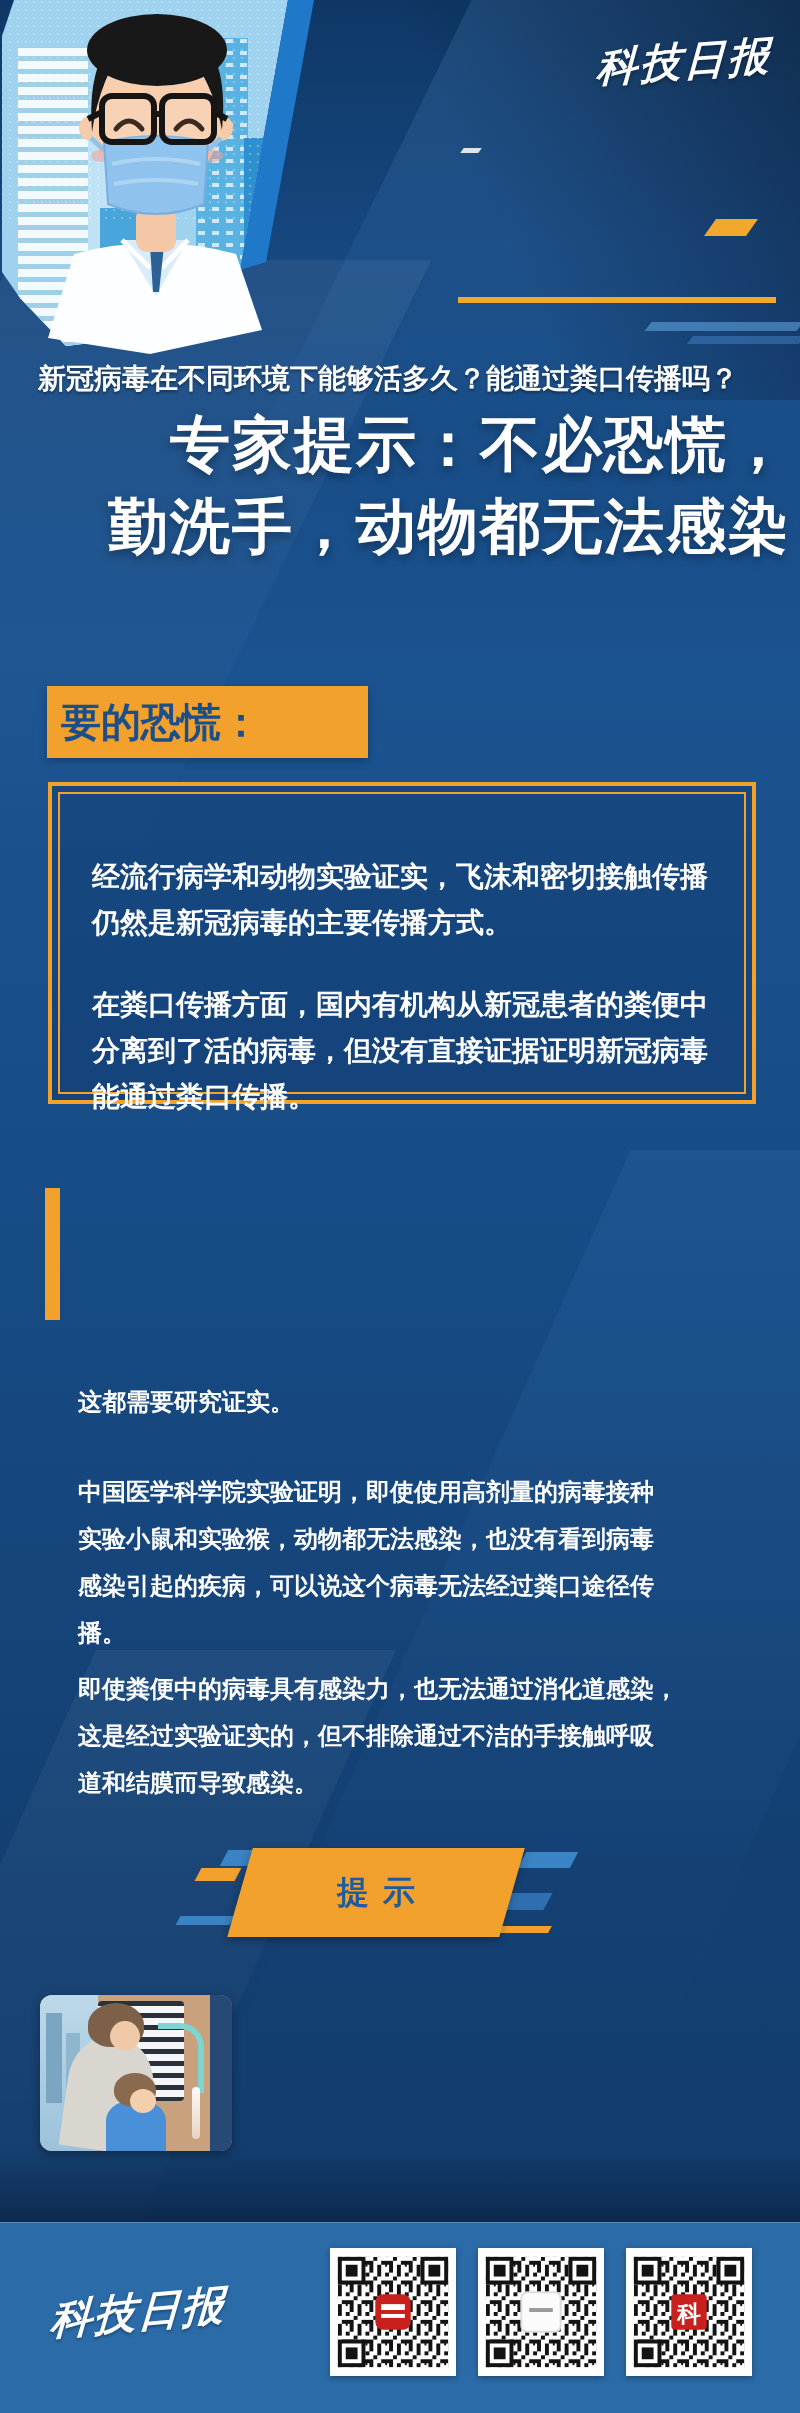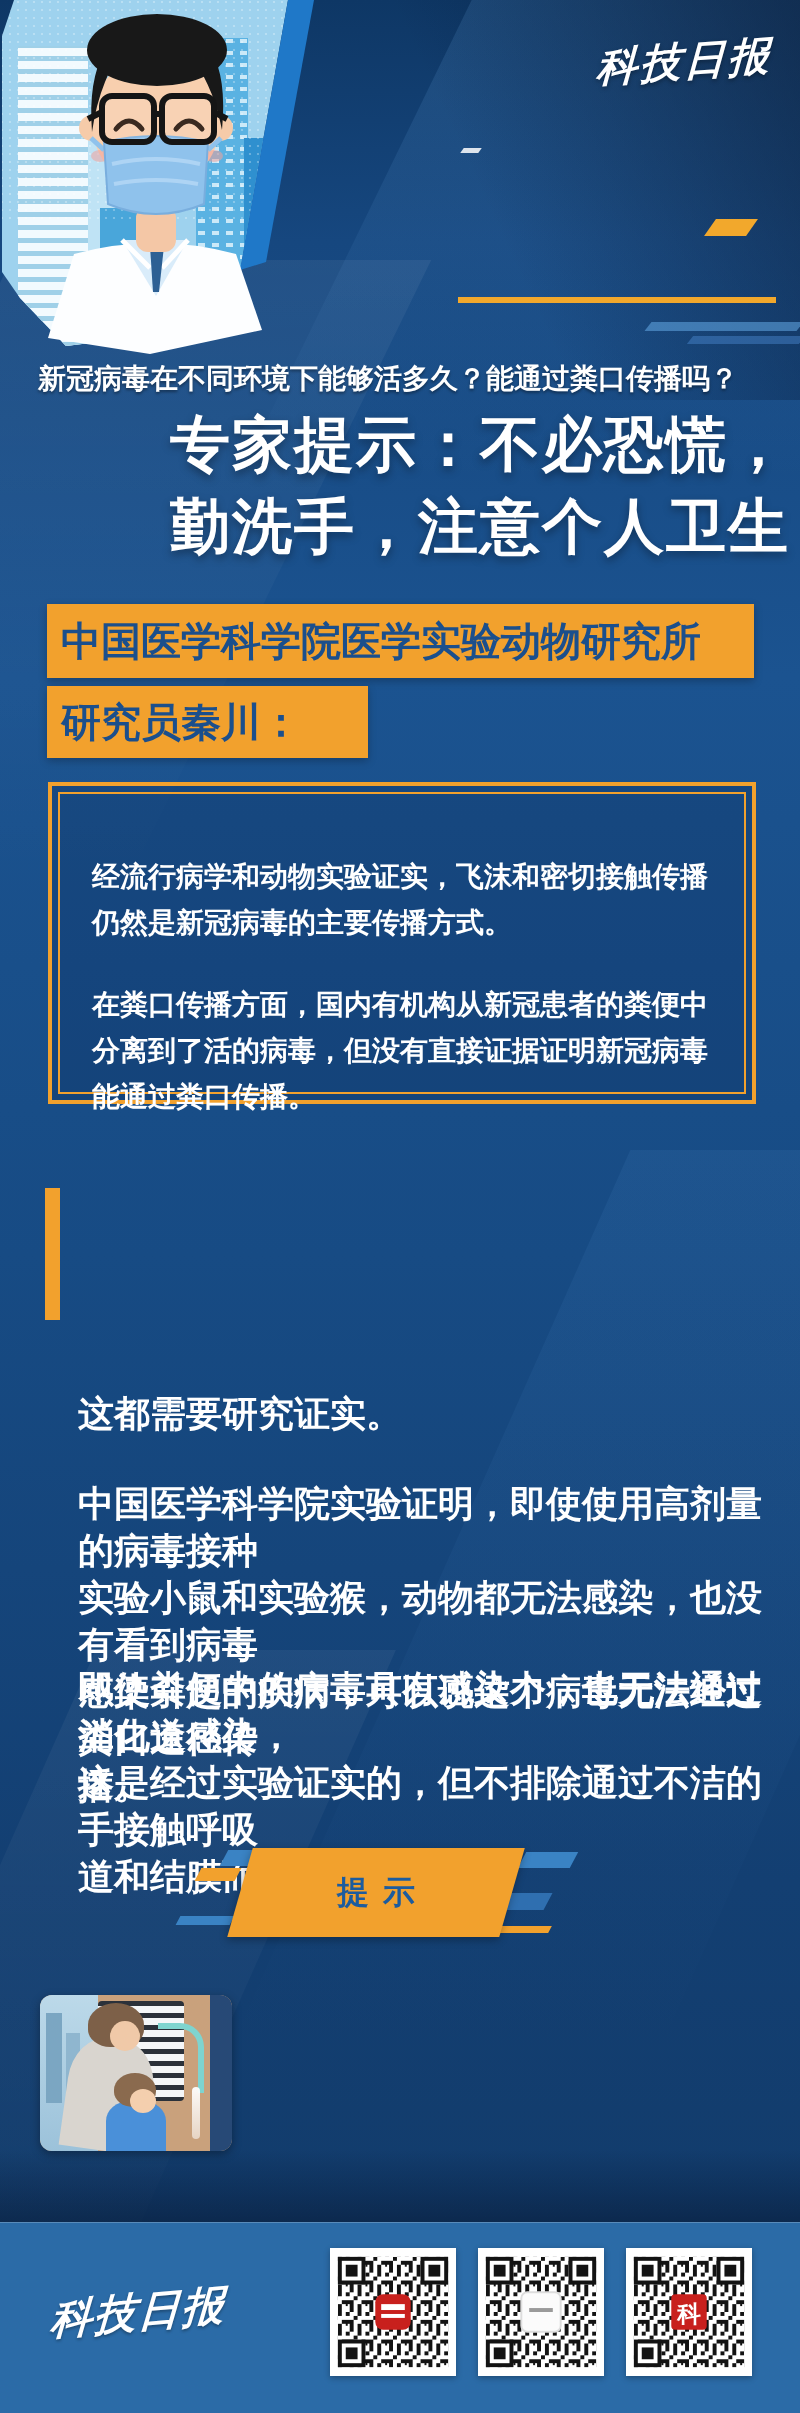--- a/index.html
+++ b/index.html
@@ -49,21 +49,21 @@
     background:rgba(8,30,64,.18);}
   .quote-inner{position:absolute;left:6px;top:6px;right:6px;bottom:6px;border:2px solid #F2A12D;}
   .quote-p{position:absolute;left:40px;width:640px;color:#fff;font-size:28px;line-height:46px;
     white-space:pre-line;font-weight:bold;}
   .quote-p1{top:40px;}
   .quote-p2{top:168px;}
   
   .q-bar{left:45px;top:1188px;width:15px;height:132px;background:#F2A12D;}
   .q-text{left:77px;top:1184px;width:680px;color:#F0A434;font-size:36px;font-weight:bold;
     line-height:46px;white-space:pre-line;}
-  .body-p{color:#fff;font-size:36px;line-height:47px;white-space:pre-line;font-weight:bold;}
+  .body-p{color:#fff;font-size:24px;line-height:47px;white-space:pre-line;font-weight:bold;}
   .answer1{left:78px;top:1354px;width:680px;}
   .answer2{left:78px;top:1444px;width:690px;}
   .answer3{left:78px;top:1658px;width:690px;margin-top:7px;}
   
   .banner-main{left:240px;top:1848px;width:272px;height:89px;background:#F2A12D;
     transform:skewX(-16deg);box-shadow:0 3px 8px rgba(0,0,0,.3);}
   .banner-label{left:240px;top:1848px;width:272px;height:89px;display:flex;align-items:center;
     justify-content:center;color:#1D5C9E;font-size:32px;font-weight:bold;letter-spacing:14px;
     padding-left:14px;}
   .acc{position:absolute;transform:skewX(-28deg);}
@@ -180,25 +180,24 @@
 
   <div class="abs deco-para"></div>
   <div class="abs deco-wdash"></div>
   <div class="abs deco-line"></div>
   <div class="abs deco-b1"></div>
   <div class="abs deco-b2"></div>
 
   <div class="abs subtitle">新冠病毒在不同环境下能够活多久？能通过粪口传播吗？</div>
   <div class="abs title">
     <div>专家提示：不必恐慌，</div>
-    <div>勤洗手，注意个人卫生</div>
-  </div>
-
-  <div class="abs src-bar src-org">中国医学科学院医学实验动物研究所</div>
-  <div class="abs src-bar src-person">研究员秦川：</div>
+    <div>勤洗手，动物都无法感染</div>
+  </div>
+
+  <div class="abs src-bar src-person">要的恐慌：</div>
 
   <div class="abs quote-box">
     <div class="quote-inner"></div>
     <p class="quote-p quote-p2">在粪口传播方面，国内有机构从新冠患者的粪便中
 分离到了活的病毒，但没有直接证据证明新冠病毒
 能通过粪口传播。</p>
     <p class="quote-p quote-p1">经流行病学和动物实验证实，飞沫和密切接触传播
 仍然是新冠病毒的主要传播方式。</p>
   </div>
 

